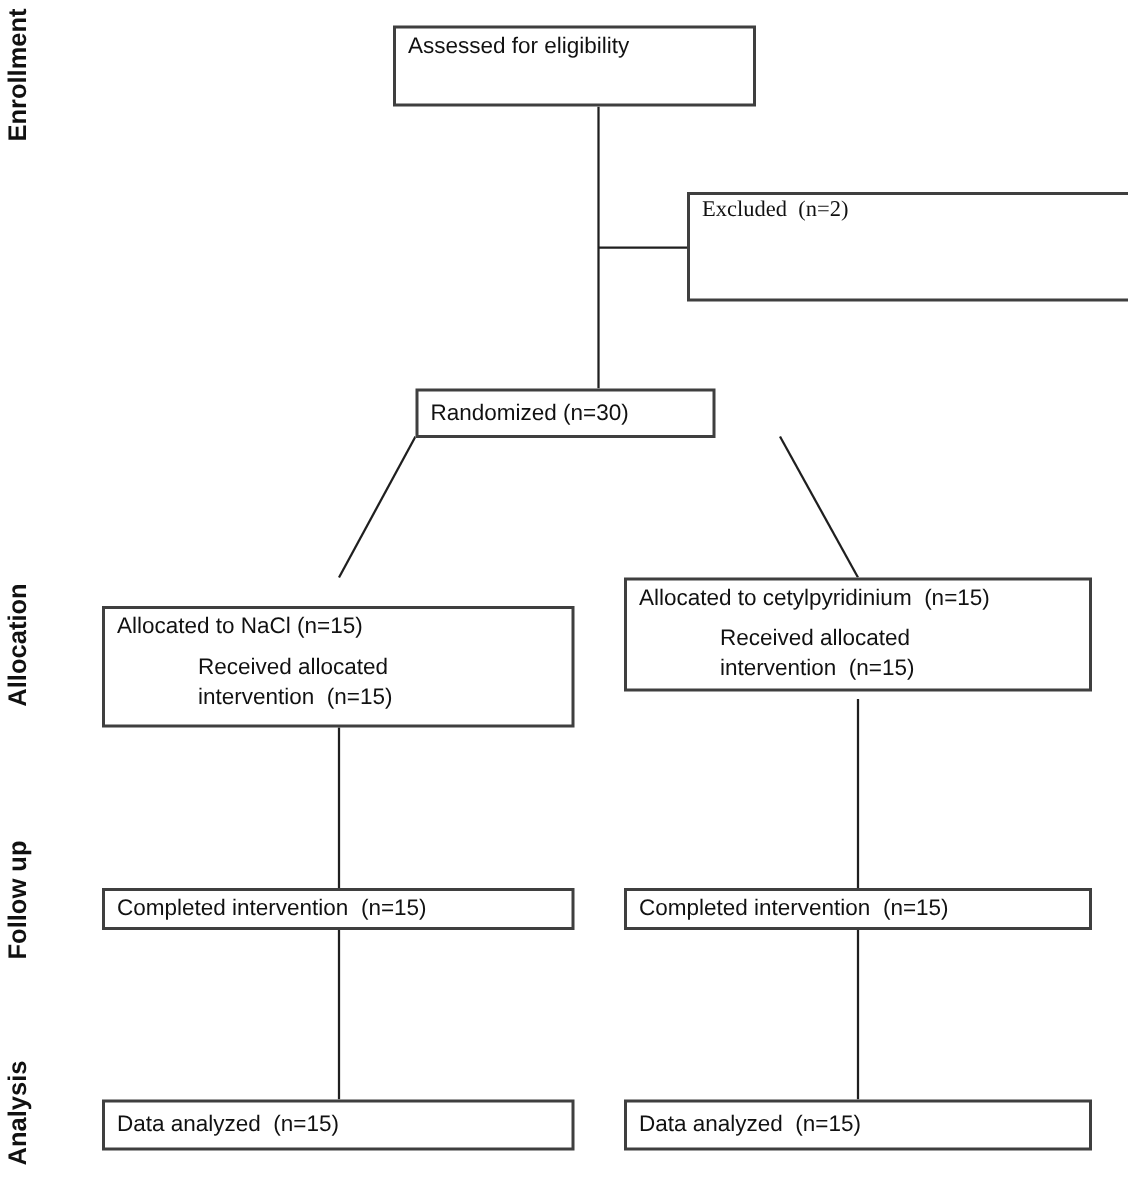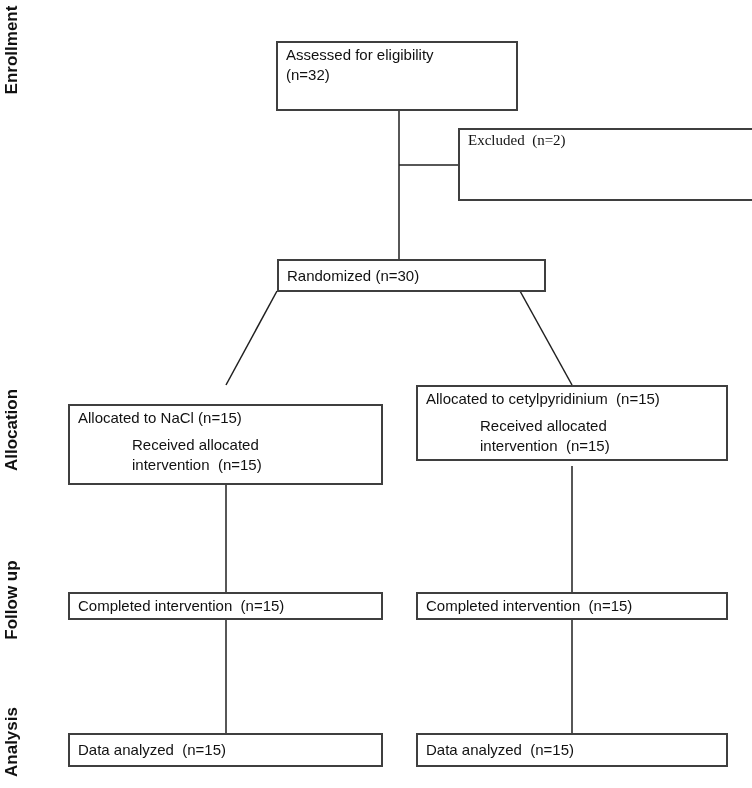--- a/index.html
+++ b/index.html
@@ -49,23 +49,23 @@
     transform:rotate(-90deg);
     font-size:17px;font-weight:bold;
     white-space:nowrap;
   }
   
   #stage-enrollment{left:-48px;top:37px;}
   #stage-allocation{left:-48px;top:417px;}
   #stage-followup{left:-48px;top:587px;}
   #stage-analysis{left:-48px;top:729px;}
   
-  #box-assessed{left:276px;top:17px;width:242px;height:70px;margin-top:24px;}
+  #box-assessed{left:262px;top:17px;width:242px;height:54px;}
   #box-excluded{left:458px;top:128px;width:322px;height:73px;font-family:Liberation Serif, serif;}
-  #box-randomized{left:277px;top:259px;width:269px;height:33px;}
+  #box-randomized{left:277px;top:259px;width:200px;height:33px;}
   #box-alloc-left{left:68px;top:404px;width:315px;height:81px;}
   #box-alloc-right{left:416px;top:385px;width:312px;height:76px;}
   #box-follow-left{left:68px;top:592px;width:315px;height:28px;}
   #box-follow-right{left:416px;top:592px;width:312px;height:28px;}
   #box-analysis-left{left:68px;top:733px;width:315px;height:34px;}
   #box-analysis-right{left:416px;top:733px;width:312px;height:34px;}
 </style>
 </head>
 <body>
 
@@ -82,21 +82,20 @@
     <line class="connector" x1="572" y1="620" x2="572" y2="733"></line>
   </svg>
 
   <div class="stage-label" id="stage-enrollment">Enrollment</div>
   <div class="stage-label" id="stage-allocation">Allocation</div>
   <div class="stage-label" id="stage-followup">Follow up</div>
   <div class="stage-label" id="stage-analysis">Analysis</div>
 
   <div class="box" id="box-assessed">
     <span class="line1">Assessed for eligibility</span>
-    <span class="line1" style="padding-top:0;">(n=32)</span>
   </div>
 
   <div class="box" id="box-excluded">
     <span class="line1" style="padding-top:0;">Excluded  (n=2)</span>
   </div>
 
   <div class="box vcenter" id="box-randomized">
     <span class="line1">Randomized (n=30)</span>
   </div>
 

